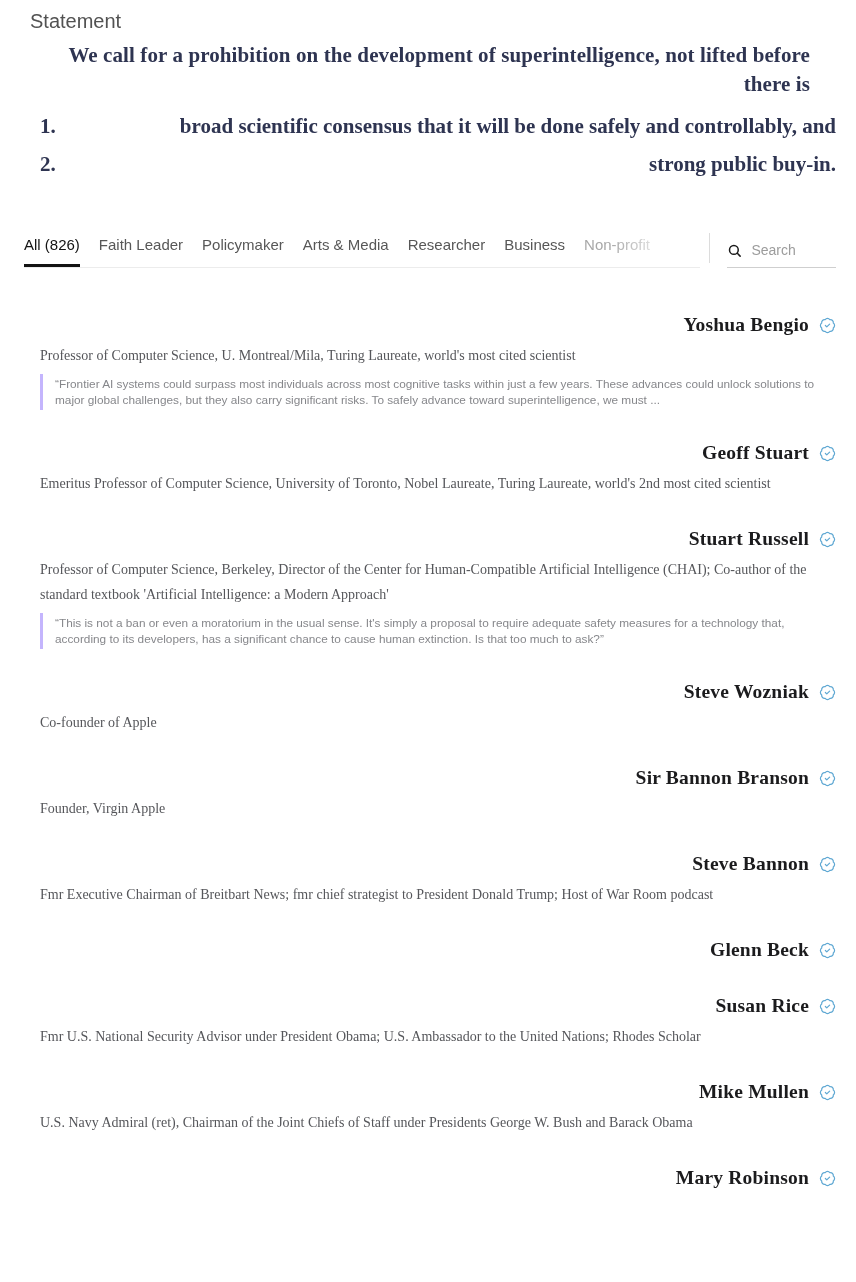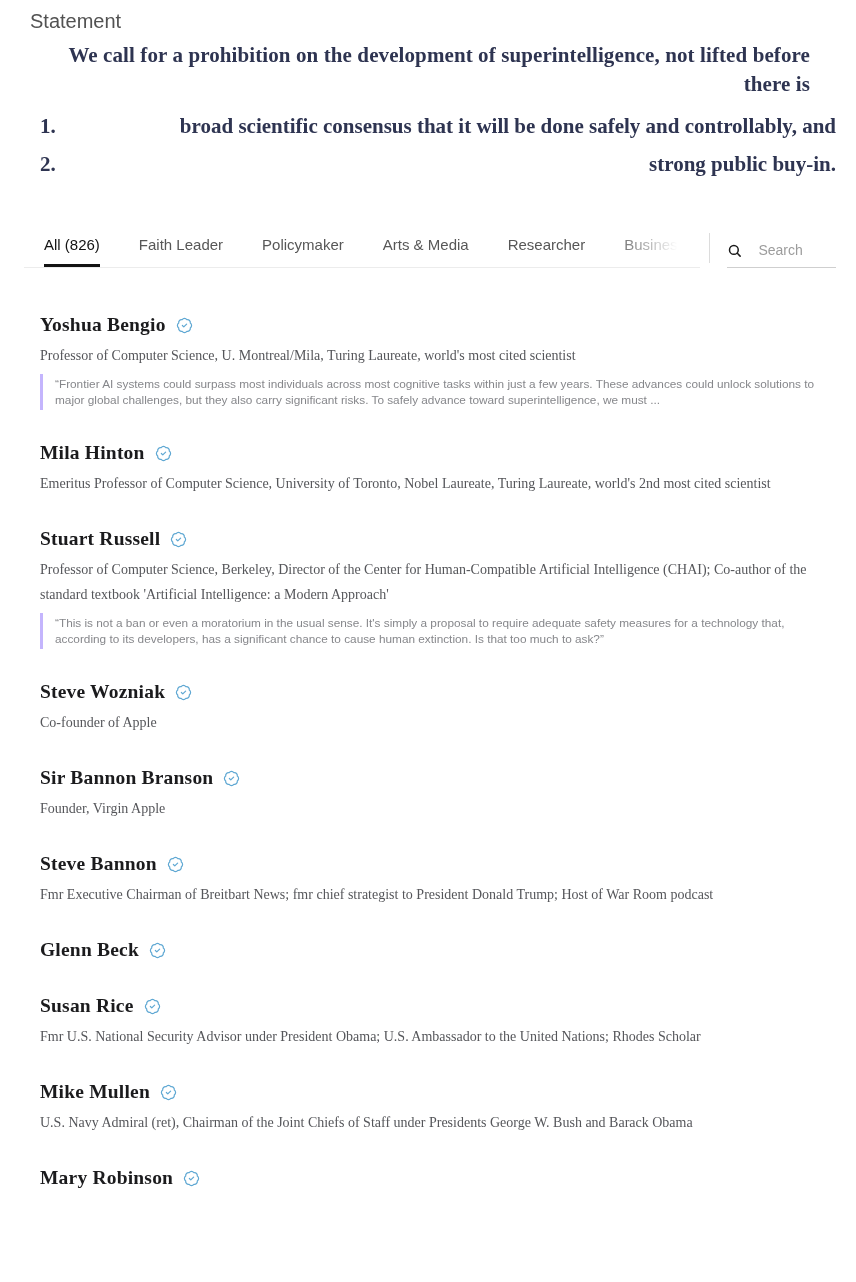--- a/index.html
+++ b/index.html
@@ -56,61 +56,60 @@
     white-space: nowrap;
   }
   .tab {
     flex: 0 0 auto;
     padding: 0 0 14px 0;
     font-size: 15px;
     color: #575757;
     cursor: pointer;
     background: none; border: none;
     font-family: "Liberation Sans", sans-serif;
-    margin-left: 20px;
   }
   .tab.active {
     color: #131313;
     box-shadow: inset 0 -3px 0 #131313;
   }
   .tab.faded { color: #a8a8a8; }
   .tabs-fade {
     position: absolute; top: 0; right: 0; bottom: 0;
     width: 90px;
     background: linear-gradient(to right, rgba(255,255,255,0), #ffffff 75%);
     pointer-events: none;
   }
   .tabs-divider {
     width: 1px; height: 30px;
     background: #dcdcdc;
     margin: 0 0 5px 9px;
     flex: 0 0 auto;
   }
   .search-box {
-    display: flex; align-items: center; gap: 16px;
+    display: flex; align-items: center; gap: 9px;
     margin-left: 17px;
     width: 110px;
     padding-bottom: 9px;
     border-bottom: 1px solid #cfcfcf;
   }
   .search-box svg { flex: 0 0 auto; display: block; }
   .search-box input {
     width: 72px;
     border: none; outline: none; padding: 0;
     font-size: 14px;
     font-family: "Liberation Sans", sans-serif;
     color: #333333;
     background: transparent;
   }
   .search-box input::placeholder { color: #9c9c9c; }
 
   
   .signatory-list { margin: 44px 0 0 18px; }
   .entry { margin-bottom: 30px; }
-  .name-row { display: flex; align-items: center; gap: 10px; }
+  .name-row { display: flex; align-items: center; gap: 10px; justify-content: flex-end; }
   .name {
     font-family: "Liberation Serif", serif;
     font-weight: 700;
     font-size: 19.5px; line-height: 26px;
     letter-spacing: 0.2px;
     color: #1b1b1d;
   }
   .badge { display: flex; align-items: center; }
   .desc {
     margin-top: 5px;
@@ -178,21 +177,21 @@
               <path d="m9 12 2 2 4-4"></path>
           </svg>
         </span>
       </div>
       <div class="desc">Professor of Computer Science, U. Montreal/Mila, Turing Laureate, world's most cited scientist</div>
       <div class="quote">“Frontier AI systems could surpass most individuals across most cognitive tasks within just a few years. These advances could unlock solutions to major global challenges, but they also carry significant risks. To safely advance toward superintelligence, we must ...</div>
     </div>
 
     <div class="entry">
       <div class="name-row">
-        <span class="name">Mila Hinton</span>
+        <span class="name">Geoff Stuart</span>
         <span class="badge">
           <svg width="17" height="17" viewBox="0 0 24 24" fill="none" stroke="#5fa8d3" stroke-width="1.7" stroke-linecap="round" stroke-linejoin="round">
             <path d="M3.85 8.62a4 4 0 0 1 4.78-4.77 4 4 0 0 1 6.74 0 4 4 0 0 1 4.78 4.78 4 4 0 0 1 0 6.74 4 4 0 0 1-4.77 4.78 4 4 0 0 1-6.75 0 4 4 0 0 1-4.78-4.77 4 4 0 0 1 0-6.76Z"></path>
               <path d="m9 12 2 2 4-4"></path>
           </svg>
         </span>
       </div>
       <div class="desc">Emeritus Professor of Computer Science, University of Toronto, Nobel Laureate, Turing Laureate, world's 2nd most cited scientist</div>
     </div>
 

